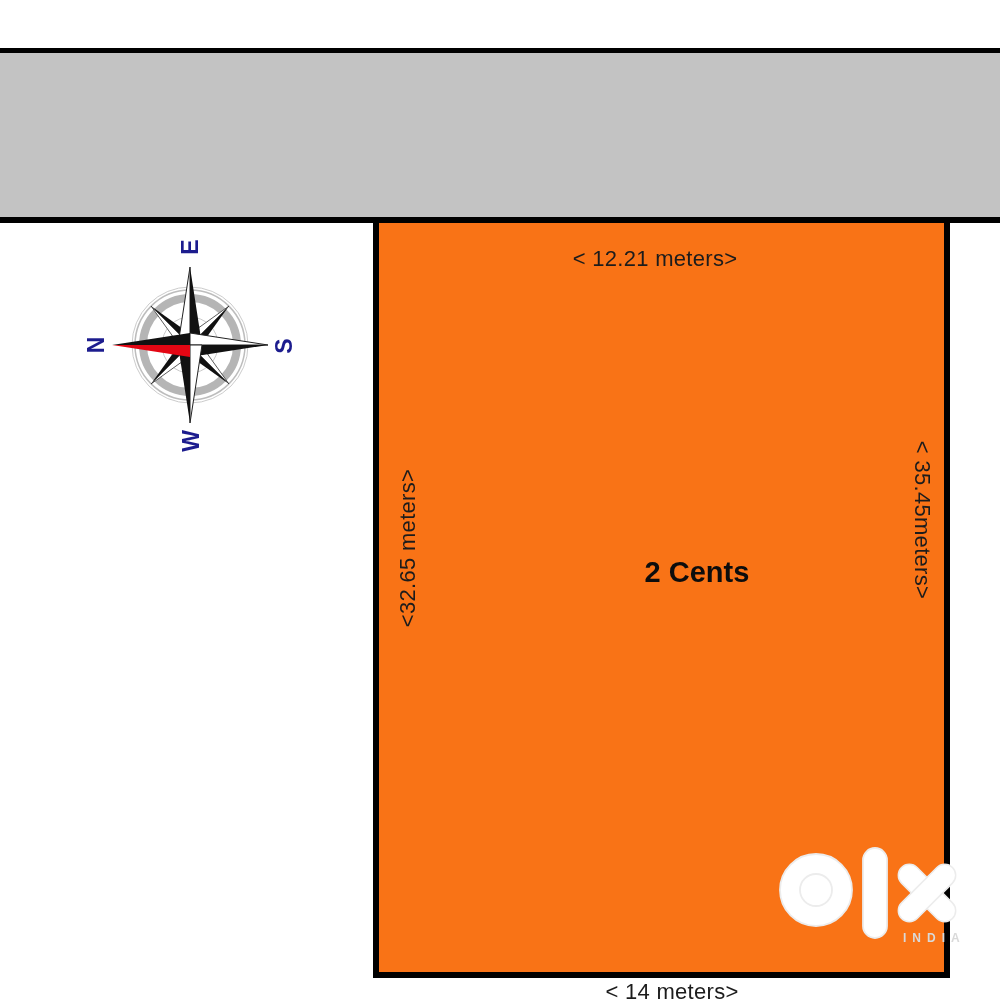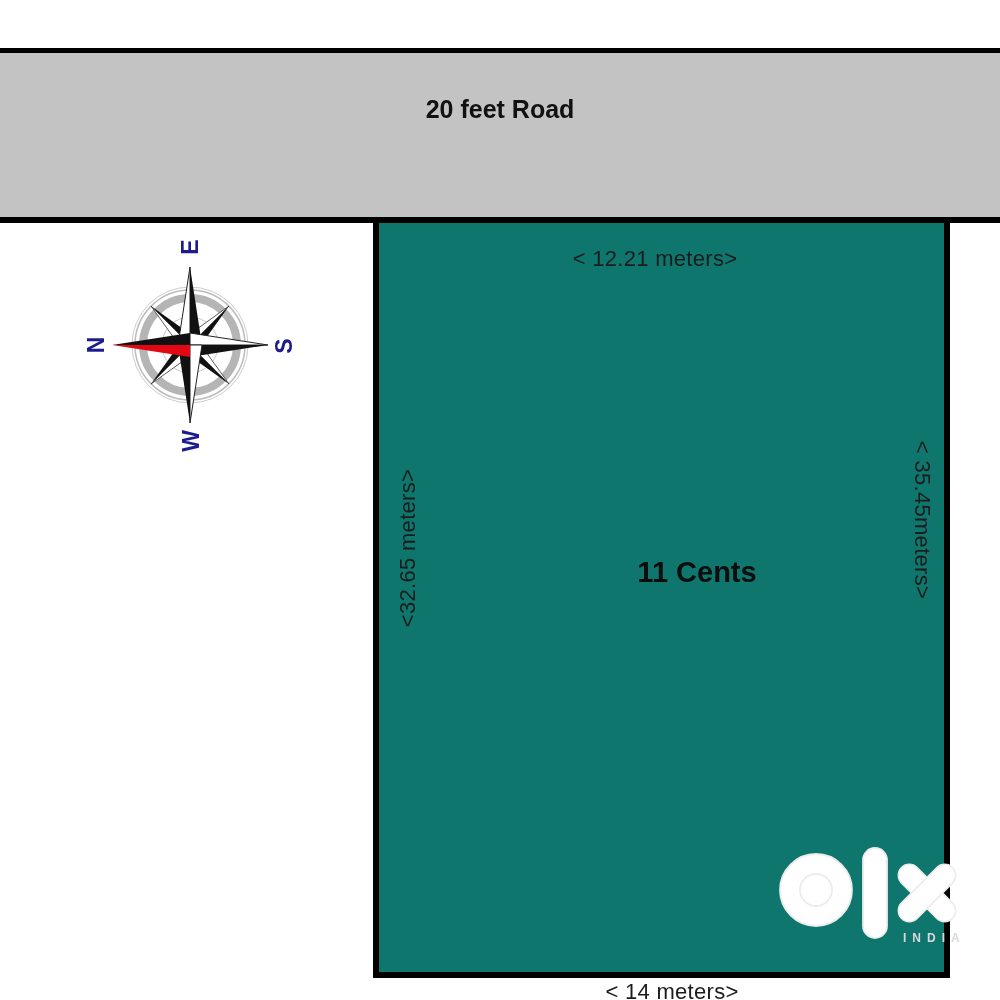--- a/index.html
+++ b/index.html
@@ -13,21 +13,21 @@
     background:#c3c3c3;border-top:5px solid #000;border-bottom:6px solid #000;
     box-sizing:border-box;
   }
   #road-label{
     position:absolute;left:500px;top:95px;transform:translateX(-50%);
     font-size:25px;font-weight:bold;color:#111;white-space:nowrap;
   }
   
   #plot{
     position:absolute;left:373px;top:217px;width:577px;height:761px;
-    background:#0f766e;border:6px solid #000;box-sizing:border-box;
+    background:#f97316;border:6px solid #000;box-sizing:border-box;
   }
   .dim-label{
     position:absolute;font-size:22px;color:#1c1c1c;white-space:nowrap;
     letter-spacing:0.3px;
   }
   #dim-top{left:276px;top:23px;transform:translateX(-50%);}
   #dim-bottom{left:293px;top:756px;transform:translateX(-50%);}
   #dim-left{left:29px;top:325px;transform:translate(-50%,-50%) rotate(-90deg);}
   #dim-right{left:543px;top:297px;transform:translate(-50%,-50%) rotate(90deg);}
   #area-label{
@@ -46,21 +46,20 @@
     font-family:"Liberation Sans", sans-serif;font-size:12px;letter-spacing:6px;
     fill:#d9d9d9;font-weight:bold;
   }
 </style>
 </head>
 <body>
 
 <div id="page">
 
   <div id="road-band"></div>
-  <div id="road-label">20 feet Road</div>
 
   <svg id="compass" viewBox="0 0 240 240">
 
     <circle cx="120" cy="120" r="58" fill="none" stroke="#cccccc" stroke-width="1"></circle>
     <circle cx="120" cy="120" r="55" fill="none" stroke="#bdbdbd" stroke-width="1.5"></circle>
     <circle cx="120" cy="120" r="47" fill="none" stroke="#b5b5b5" stroke-width="8"></circle>
     <circle cx="120" cy="120" r="28" fill="none" stroke="#c9c9c9" stroke-width="1"></circle>
     <circle cx="120" cy="120" r="21" fill="none" stroke="#c9c9c9" stroke-width="1"></circle>
 
     <g>
@@ -93,21 +92,21 @@
     <text class="compass-letter" x="26" y="120" text-anchor="middle" dominant-baseline="central" transform="rotate(-90 26 120)">N</text>
     <text class="compass-letter" x="214" y="121" text-anchor="middle" dominant-baseline="central" transform="rotate(-90 214 121)">S</text>
     <text class="compass-letter" x="121" y="216" text-anchor="middle" dominant-baseline="central" transform="rotate(-90 121 216)">W</text>
   </svg>
 
   <div id="plot">
     <div id="dim-top" class="dim-label">&lt; 12.21 meters&gt;</div>
     <div id="dim-left" class="dim-label">&lt;32.65 meters&gt;</div>
     <div id="dim-right" class="dim-label">&lt; 35.45meters&gt;</div>
     <div id="dim-bottom" class="dim-label">&lt; 14 meters&gt;</div>
-    <div id="area-label">11 Cents</div>
+    <div id="area-label">2 Cents</div>
   </div>
 
   <svg id="watermark" viewBox="0 0 210 125">
 
     <circle cx="46" cy="50" r="36" fill="#ffffff" stroke="#ececec" stroke-width="1.8"></circle>
     <circle cx="46" cy="50" r="16" fill="#ffffff" stroke="#ececec" stroke-width="1.8"></circle>
 
     <rect x="93" y="8" width="24" height="90" rx="12" fill="#ffffff" stroke="#ececec" stroke-width="1.8"></rect>
 
     <rect x="121" y="42" width="72" height="22" rx="11" fill="#ffffff" stroke="#ececec" stroke-width="1.5" transform="rotate(45 157 53)"></rect>

